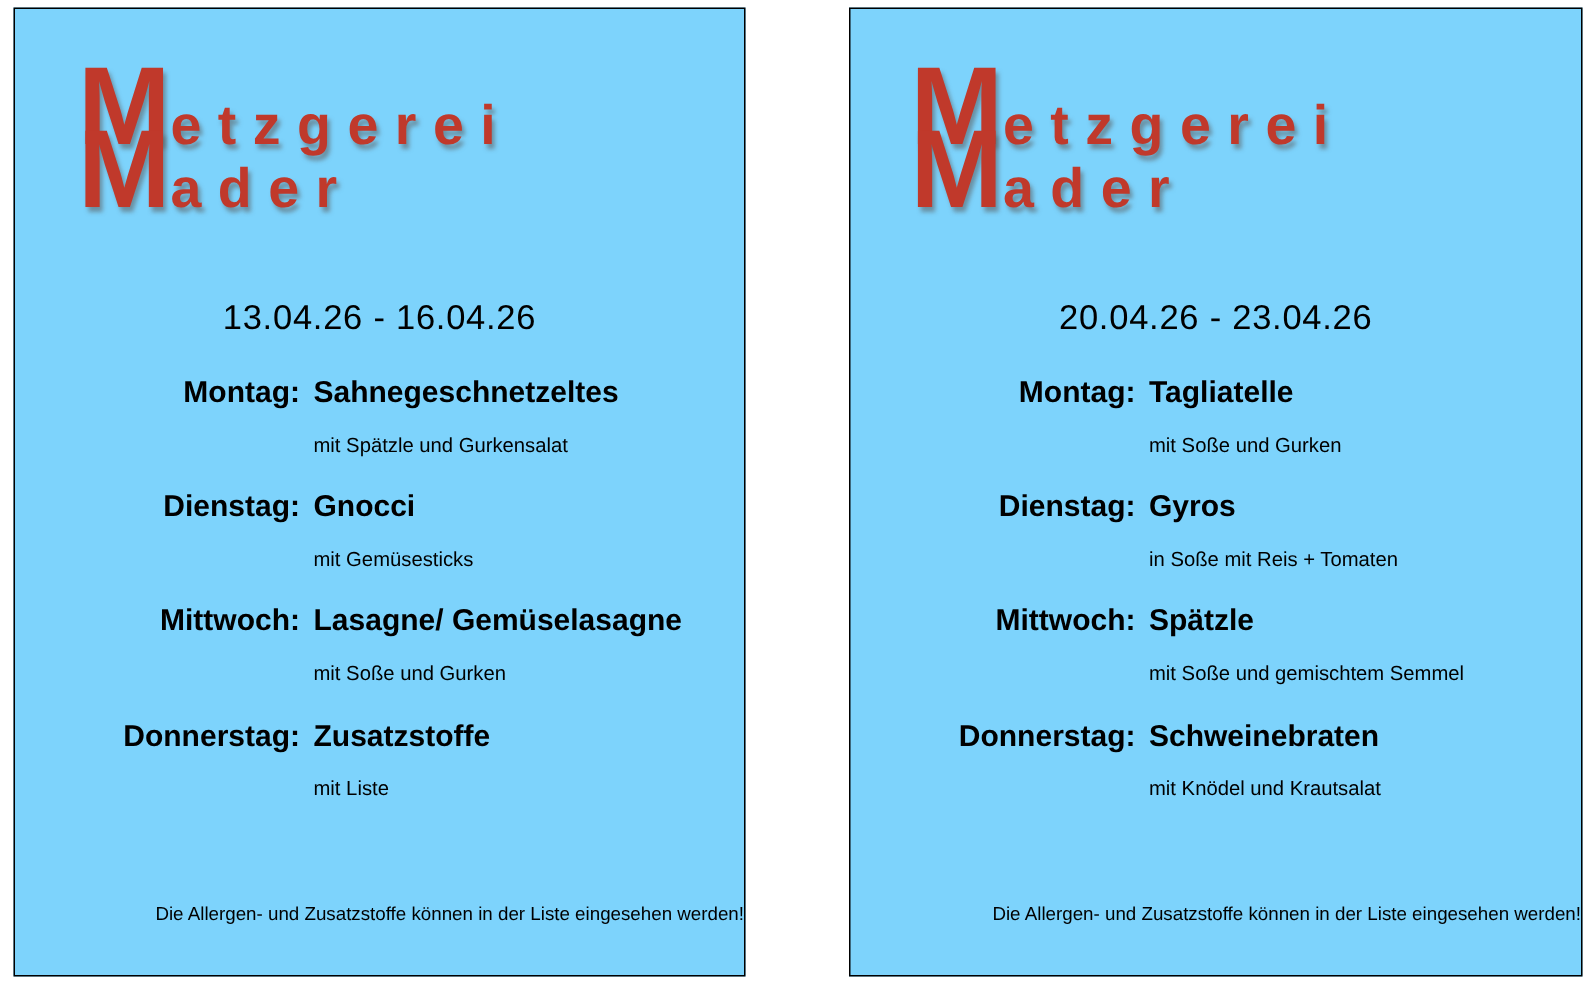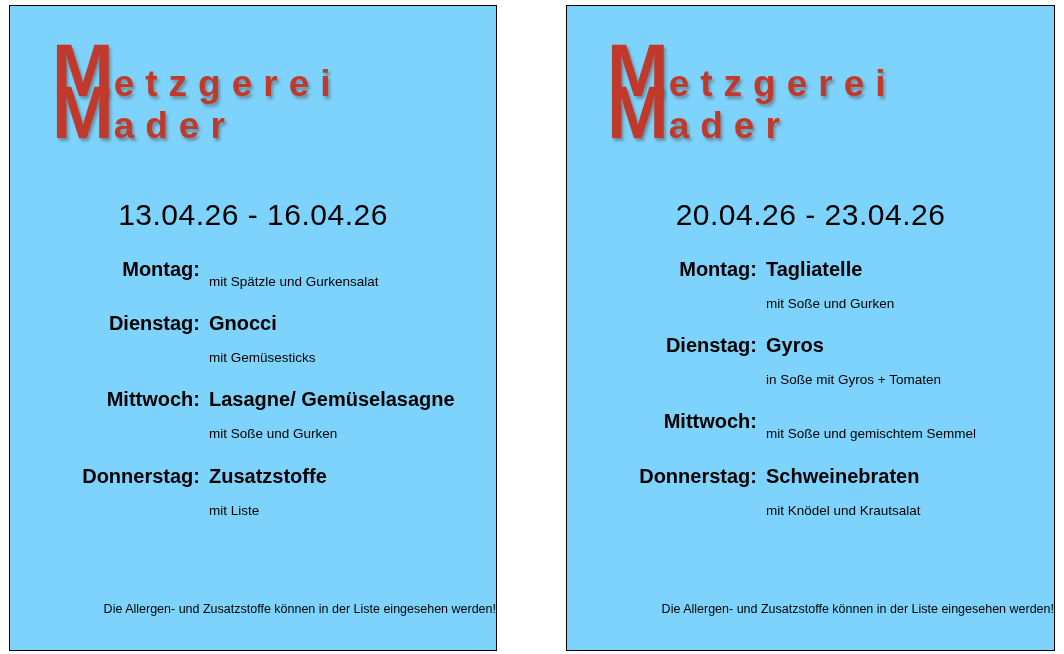--- a/index.html
+++ b/index.html
@@ -68,21 +68,21 @@
   .left .logo-line.l1 { left: 42px; }
   .left .logo-line.l2 { left: 42px; }
   .right .logo-line.l1 { left: 610px; }
   .right .logo-line.l2 { left: 610px; }
 
   
   .right .logo-line.l1, .right .logo-line.l2 { left: 40px; }
 
   .daterange {
     text-align: center;
-    font-size: 30px;
+    font-size: 23px;
     color: #000;
     margin-top: 42px;
     letter-spacing: 0.5px;
     font-family: "Liberation Sans", sans-serif;
   }
   .menu {
     margin-top: 26px;
     padding: 0 18px;
   }
   .menu-row {
@@ -140,20 +140,21 @@
         <span class="big">M</span><span class="small">ader</span>
       </div>
     </div>
 
     <div class="daterange">13.04.26 - 16.04.26</div>
 
     <div class="menu">
       <div class="menu-row">
         <div class="day">Montag:</div>
         <div class="dish-col">
+          <div class="dish">Sahnegeschnetzeltes</div>
           <div class="side">mit Spätzle und Gurkensalat</div>
         </div>
       </div>
       <div class="menu-row">
         <div class="day">Dienstag:</div>
         <div class="dish-col">
           <div class="dish">Gnocci</div>
           <div class="side">mit Gemüsesticks</div>
         </div>
       </div>
@@ -193,26 +194,27 @@
         <div class="day">Montag:</div>
         <div class="dish-col">
           <div class="dish">Tagliatelle</div>
           <div class="side">mit Soße und Gurken</div>
         </div>
       </div>
       <div class="menu-row">
         <div class="day">Dienstag:</div>
         <div class="dish-col">
           <div class="dish">Gyros</div>
-          <div class="side">in Soße mit Gyros + Tomaten</div>
+          <div class="side">in Soße mit Reis + Tomaten</div>
         </div>
       </div>
       <div class="menu-row">
         <div class="day">Mittwoch:</div>
         <div class="dish-col">
+          <div class="dish">Spätzle</div>
           <div class="side">mit Soße und gemischtem Semmel</div>
         </div>
       </div>
       <div class="menu-row">
         <div class="day">Donnerstag:</div>
         <div class="dish-col">
           <div class="dish">Schweinebraten</div>
           <div class="side">mit Knödel und Krautsalat</div>
         </div>
       </div>

